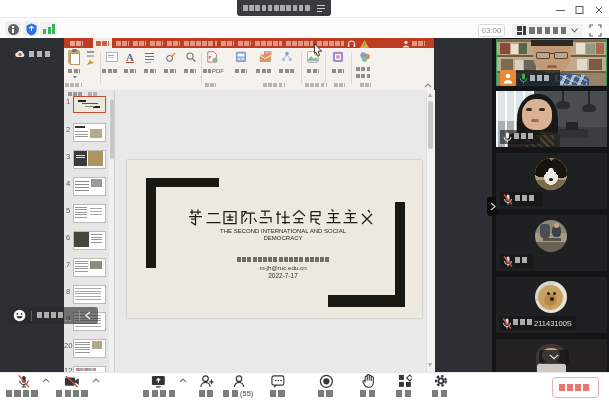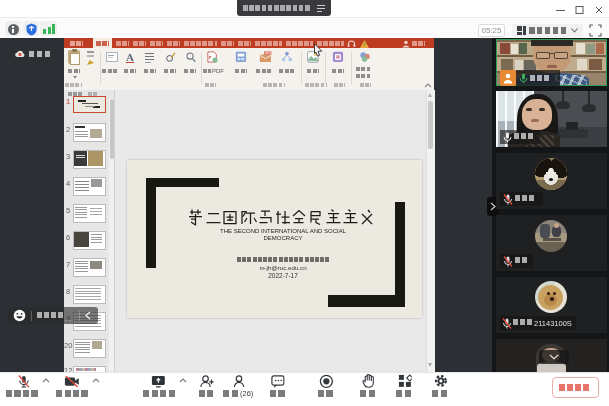--- a/index.html
+++ b/index.html
@@ -33,21 +33,21 @@
 <div class="a" style="left:23px;top:21px;width:16px;height:15px;background:#f0f0f0;border-radius:3px;"></div>
 <svg class="a" style="left:26px;top:22.5px;" width="11" height="13" viewBox="0 0 11 13">
     <path d="M5.5 0.5L10.5 2.5V7C10.5 10 8 11.8 5.5 12.5C3 11.8 0.5 10 0.5 7V2.5Z" fill="#2e6fe0"></path>
     <path d="M5.5 3v5M3.2 5.2L5.5 3.4l2.3 1.8" stroke="#fff" stroke-width="1.1" fill="none"></path>
   </svg>
 <div class="a" style="left:40px;top:21px;width:17px;height:15px;background:#f0f0f0;border-radius:3px;"></div>
 <div class="a" style="left:43px;top:29px;width:3px;height:5px;background:#35b553;"></div>
 <div class="a" style="left:47.5px;top:27px;width:3px;height:7px;background:#35b553;"></div>
 <div class="a" style="left:52px;top:24px;width:3px;height:10px;background:#35b553;"></div>
 
-<div class="a" style="left:478px;top:23.5px;width:25px;height:11.5px;border:1px solid #dcdcdc;border-radius:2px;background:#fff;color:#8f8f8f;font-size:8px;line-height:12px;text-align:center;">05:25</div>
+<div class="a" style="left:478px;top:23.5px;width:25px;height:11.5px;border:1px solid #dcdcdc;border-radius:2px;background:#fff;color:#8f8f8f;font-size:8px;line-height:12px;text-align:center;">03:00</div>
 <div class="a" style="left:512px;top:23.5px;width:71px;height:13.5px;background:#f1f1f1;border-radius:2px;"></div>
 <svg class="a" style="left:517px;top:26px;" width="9" height="9" viewBox="0 0 9 9">
     <rect x="0" y="0" width="5" height="5" fill="#3a3f45"></rect>
     <rect x="0" y="6" width="5" height="3" fill="#3a3f45"></rect>
     <rect x="6" y="0" width="3" height="9" fill="#3a3f45"></rect>
   </svg>
 <div class="a hz" style="left:529px;top:27px;width:39px;height:7px;color:rgba(55,55,55,.68);--c:5.6px;--p:7.9px;"></div>
 <svg class="a" style="left:571px;top:28px;" width="7" height="5" viewBox="0 0 7 5">
     <path d="M0.5 0.5L3.5 4L6.5 0.5" stroke="#666" stroke-width="1.1" fill="none"></path>
   </svg>
@@ -482,21 +482,21 @@
     <path d="M1 13a5 5 0 0 1 10 0" fill="none" stroke="#33373c" stroke-width="1.3"></path>
     <path d="M12.5 5v5M10 7.5h5" stroke="#33373c" stroke-width="1.3"></path>
   </svg>
 <div class="a hz" style="left:199px;top:390px;width:16px;height:6.5px;color:rgba(50,50,50,.64);--c:6px;--p:8.5px;"></div>
 
 <svg class="a" style="left:233px;top:374.5px;transform:scale(.92);transform-origin:0 0;" width="13" height="14" viewBox="0 0 13 14">
     <circle cx="6.5" cy="4" r="3" fill="none" stroke="#33373c" stroke-width="1.3"></circle>
     <path d="M1.5 13a5 5 0 0 1 10 0" fill="none" stroke="#33373c" stroke-width="1.3"></path>
   </svg>
 <div class="a hz" style="left:223px;top:390px;width:16px;height:6.5px;color:rgba(50,50,50,.64);--c:6px;--p:8.5px;"></div>
-<div class="a" style="left:240px;top:390px;color:#3a3a3a;font-size:7.5px;line-height:7.5px;">(26)</div>
+<div class="a" style="left:240px;top:390px;color:#3a3a3a;font-size:7.5px;line-height:7.5px;">(55)</div>
 
 <svg class="a" style="left:271px;top:374.5px;transform:scale(.92);transform-origin:0 0;" width="15" height="14" viewBox="0 0 15 14">
     <rect x="1" y="1" width="13" height="10" rx="2" fill="none" stroke="#33373c" stroke-width="1.3"></rect>
     <path d="M4 11l-1 3 4-3" fill="#33373c"></path>
     <circle cx="5" cy="6" r="0.9" fill="#33373c"></circle>
     <circle cx="8" cy="6" r="0.9" fill="#33373c"></circle>
     <circle cx="11" cy="6" r="0.9" fill="#33373c"></circle>
   </svg>
 <div class="a hz" style="left:270px;top:390px;width:16px;height:6.5px;color:rgba(50,50,50,.64);--c:6px;--p:8.5px;"></div>
 

